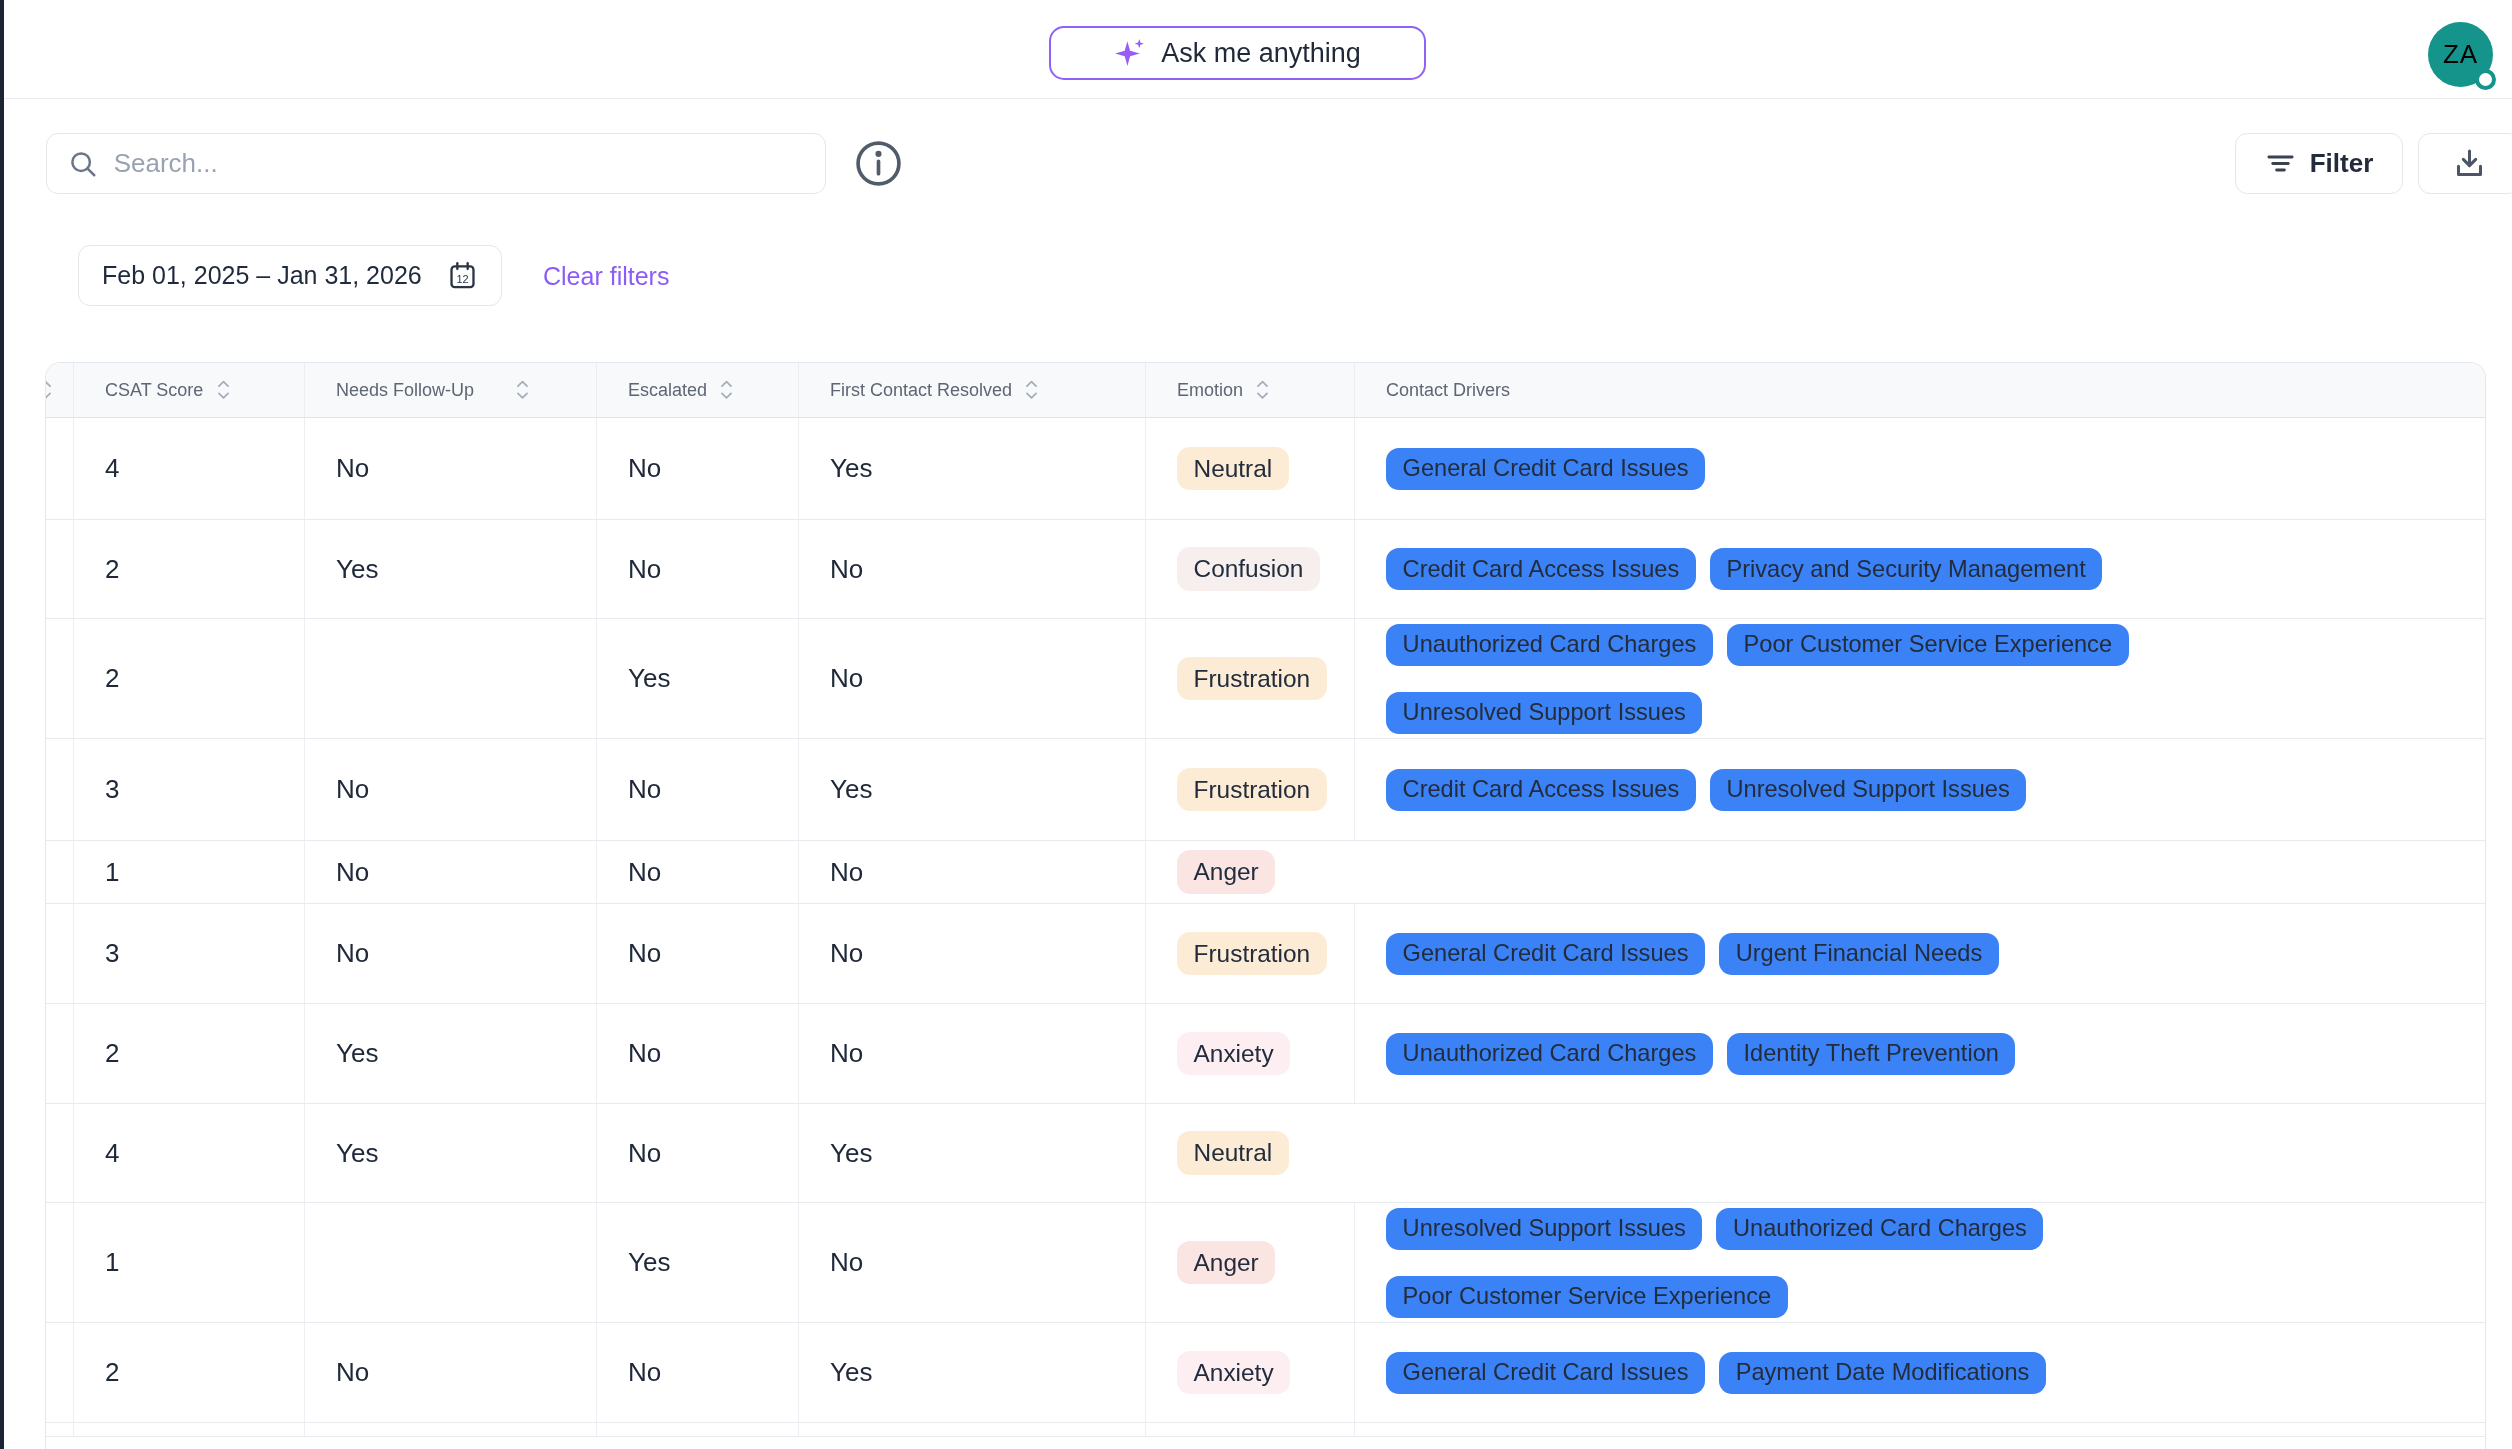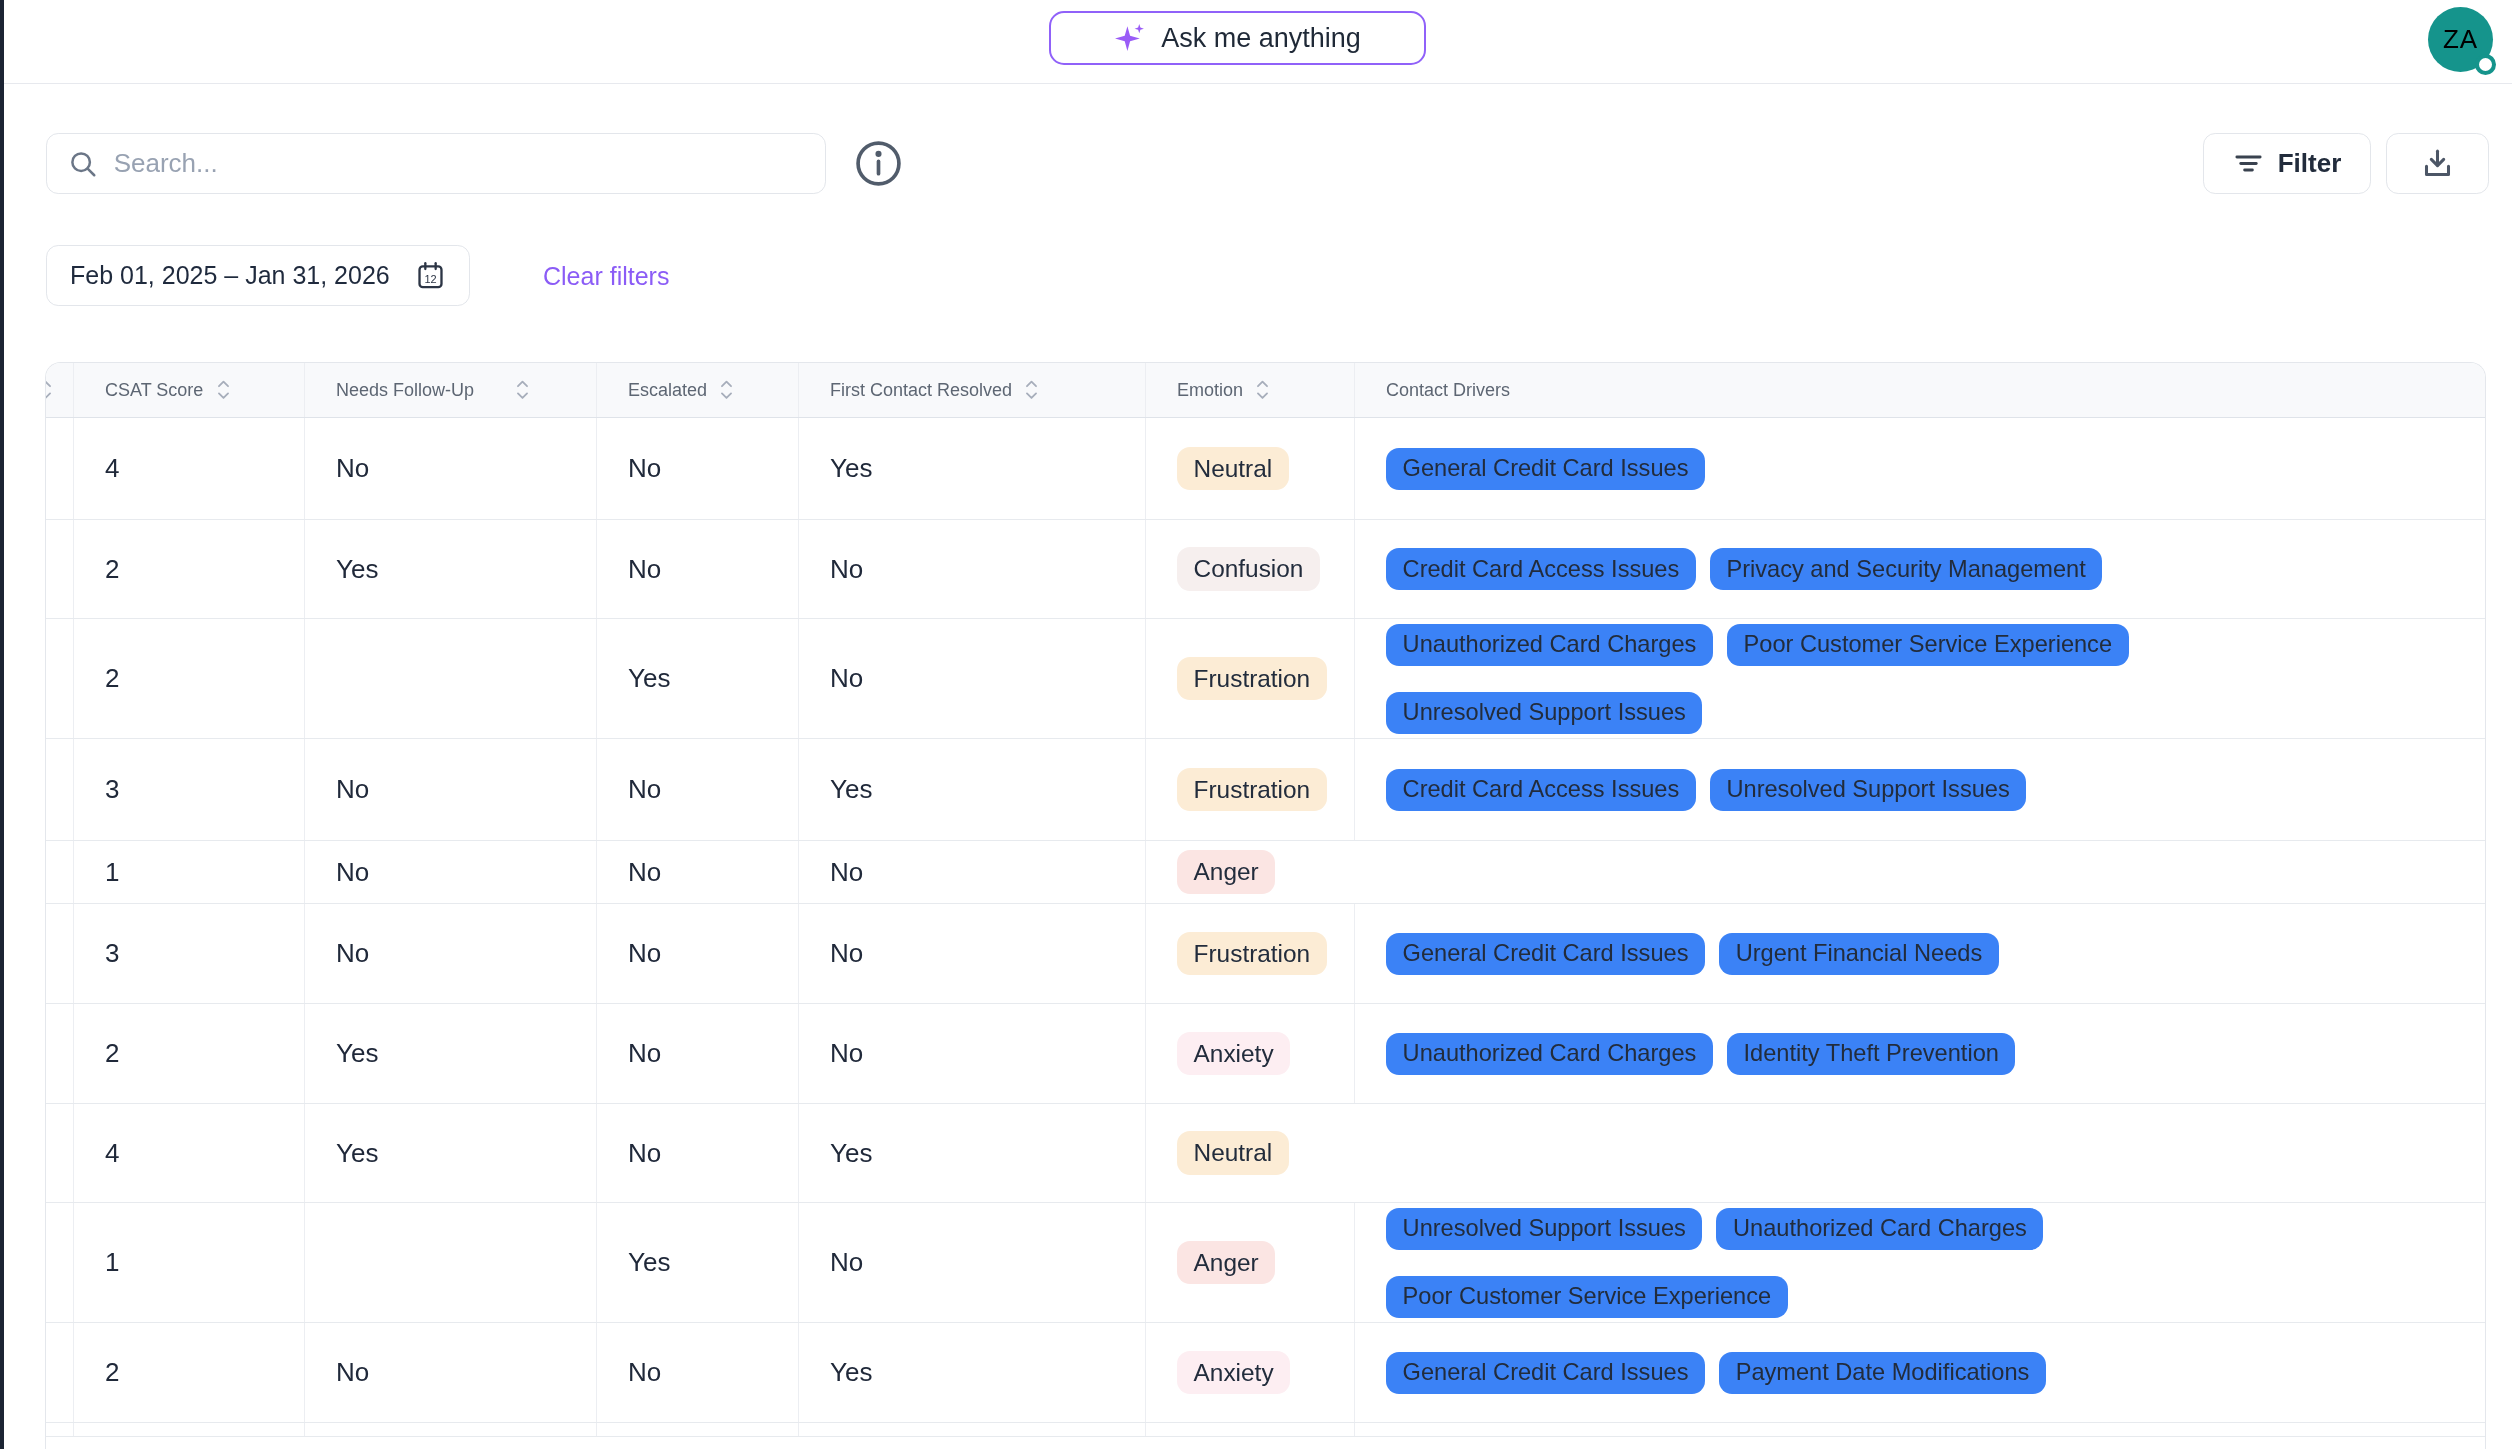--- a/index.html
+++ b/index.html
@@ -7,21 +7,21 @@
   body {
     font-family:"Liberation Sans", sans-serif;
     background:#ffffff;
     color:#20293a;
     position:relative;
     overflow:hidden;
   }
   .edge-strip { position:absolute; left:0; top:0; width:4.4px; height:1449px; background:#1c2433; z-index:50; }
 
   
-  .topbar { position:absolute; left:0; top:0; width:2512px; height:84px; background:#fff; border-bottom:1.7px solid #e7e9ee; }
+  .topbar { position:absolute; left:0; top:15px; width:2512px; height:84px; background:#fff; border-bottom:1.7px solid #e7e9ee; }
   .ask-btn {
     position:absolute; left:1049px; top:11.3px; height:54px; width:377px;
     display:flex; align-items:center; justify-content:center; gap:14px;
     background:#fff; border:2.2px solid #9061f9; border-radius:15px;
     font-size:27px; font-weight:500; color:#1f2937; cursor:pointer;
   }
   .ask-btn .sparkle { width:33px; height:33px; color:#9a5cf7; }
   .avatar {
     position:absolute; left:2428px; top:7px; width:65px; height:65px; border-radius:50%;
     background:#15948c; color:#000000; display:flex; align-items:center; justify-content:center;
@@ -45,21 +45,21 @@
   }
   .search-box input::placeholder { color:#98a2b2; }
   .info-btn {
     position:absolute; left:854px; top:139px; width:49px; height:49px;
     border:none; background:transparent; color:#515c6b; cursor:pointer; padding:0;
   }
   .info-btn svg { width:49px; height:49px; }
   .btn {
     background:#fff; border:1.7px solid #e3e6eb; border-radius:12.2px; cursor:pointer;
     display:flex; align-items:center; justify-content:center; gap:14px;
-    font-size:26px; font-weight:600; color:#222c3c; font-family:"Liberation Sans", sans-serif;
+    font-size:26px; font-weight:600; color:#222c3c; font-family:"Liberation Sans", sans-serif;margin-left:32px;
   }
   .filter-btn { position:absolute; left:2203px; top:133px; width:168px; height:61px; }
   .filter-btn svg { width:31px; height:31px; color:#39424f; }
   .download-btn { position:absolute; left:2386px; top:133px; width:103px; height:61px; }
   .download-btn svg { width:33px; height:33px; color:#4c5666; }
   .date-btn {
     position:absolute; left:46px; top:245px; width:424px; height:61px;
     font-weight:400; font-size:25px; color:#1f2a3d; justify-content:space-between; padding:0 23px;
   }
   .date-btn svg { width:31px; height:31px; color:#2c3545; flex:none; }

